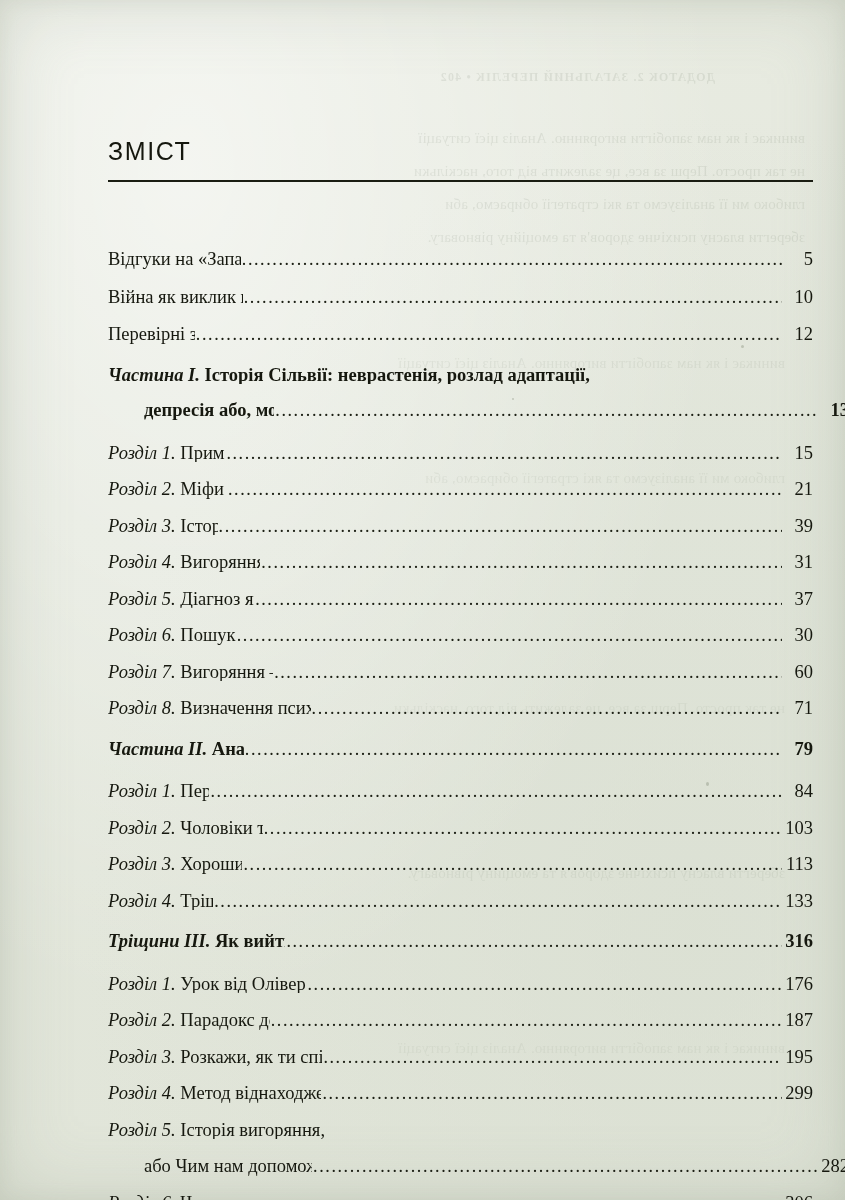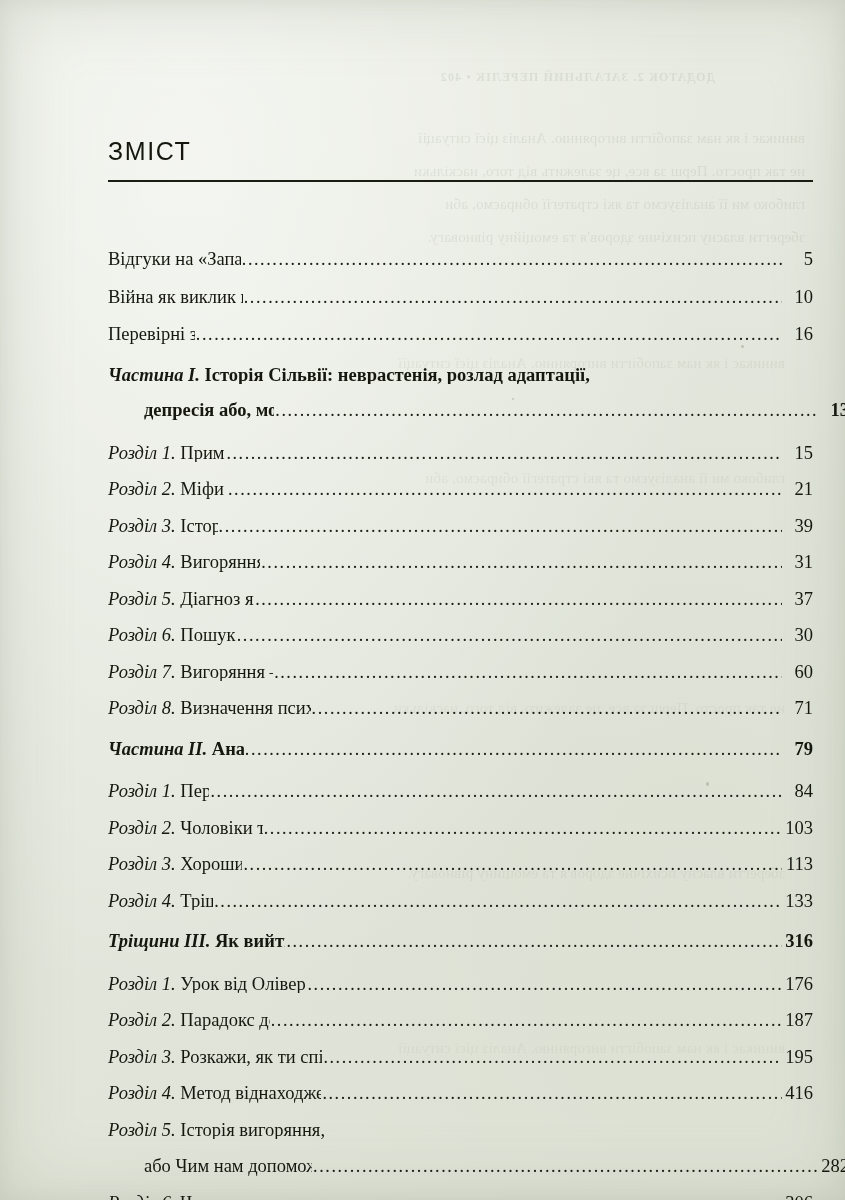--- a/index.html
+++ b/index.html
@@ -199,21 +199,21 @@
         <span class="pageno">5</span>
       </div>
       <div class="entry front">
         <span class="label"><span>Війна як виклик нашій екзистенції</span></span>
         <span class="leader">...................................................................................................................................................................................</span>
         <span class="pageno">10</span>
       </div>
       <div class="entry front">
         <span class="label"><span>Перевірні запитання</span></span>
         <span class="leader">...................................................................................................................................................................................</span>
-        <span class="pageno">16</span>
+        <span class="pageno">12</span>
       </div>
       <div class="entry part gap-before">
         <span class="label"><span class="part-num">Частина I.</span> <span>Історія Сільвії: неврастенія, розлад адаптації,</span></span>
         <span class="leader"></span>
         <span class="pageno"></span>
       </div>
       <div class="entry part cont">
         <span class="label"><span>депресія або, може, вигоряння?</span></span>
         <span class="leader">...................................................................................................................................................................................</span>
         <span class="pageno">13</span>
@@ -299,21 +299,21 @@
         <span class="pageno">187</span>
       </div>
       <div class="entry chapter">
         <span class="label"><span class="chap-num">Розділ 3.</span> <span>Розкажи, як ти спілкуєшся, і я розкажу, чому ти вигорів</span></span>
         <span class="leader">...................................................................................................................................................................................</span>
         <span class="pageno">195</span>
       </div>
       <div class="entry chapter">
         <span class="label"><span class="chap-num">Розділ 4.</span> <span>Метод віднаходження сенсу, або Як допомогти Гемулю</span></span>
         <span class="leader">...................................................................................................................................................................................</span>
-        <span class="pageno">416</span>
+        <span class="pageno">299</span>
       </div>
       <div class="entry chapter">
         <span class="label"><span class="chap-num">Розділ 5.</span> <span>Історія вигоряння,</span></span>
         <span class="leader"></span>
         <span class="pageno"></span>
       </div>
       <div class="entry chapter cont">
         <span class="label"><span>або Чим нам допоможе екзистенційний аналіз</span></span>
         <span class="leader">...................................................................................................................................................................................</span>
         <span class="pageno">282</span>

